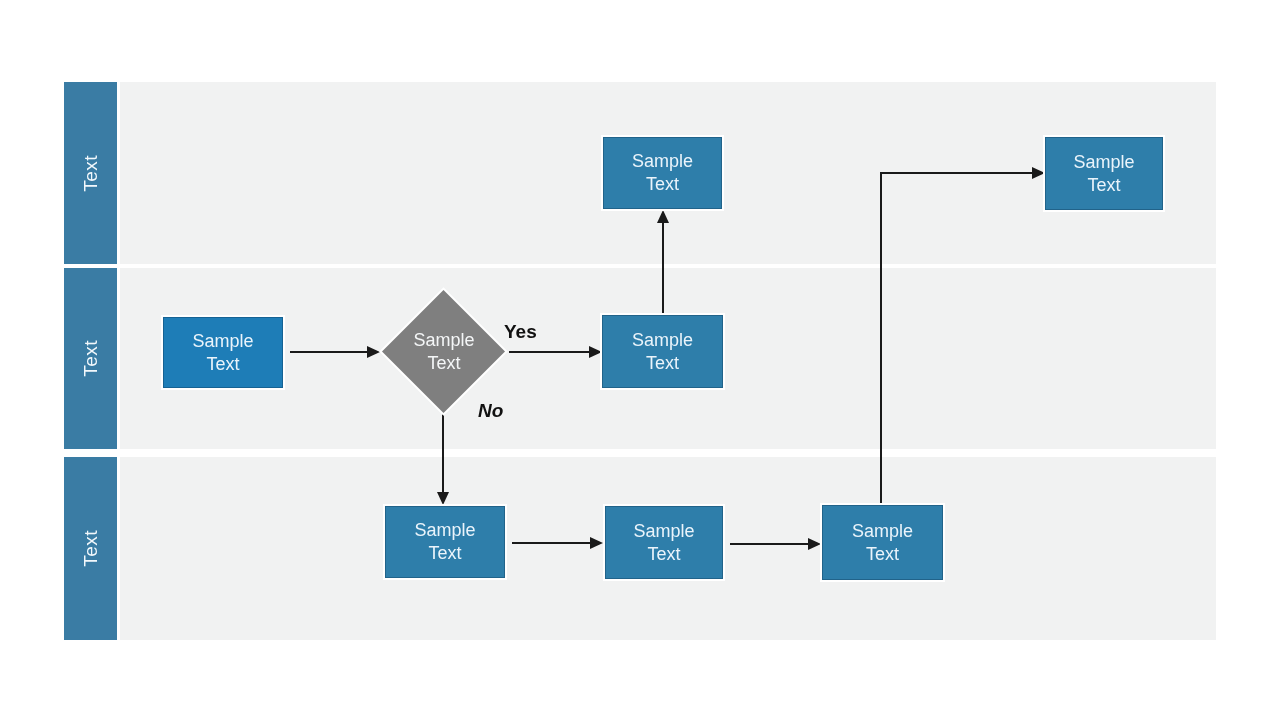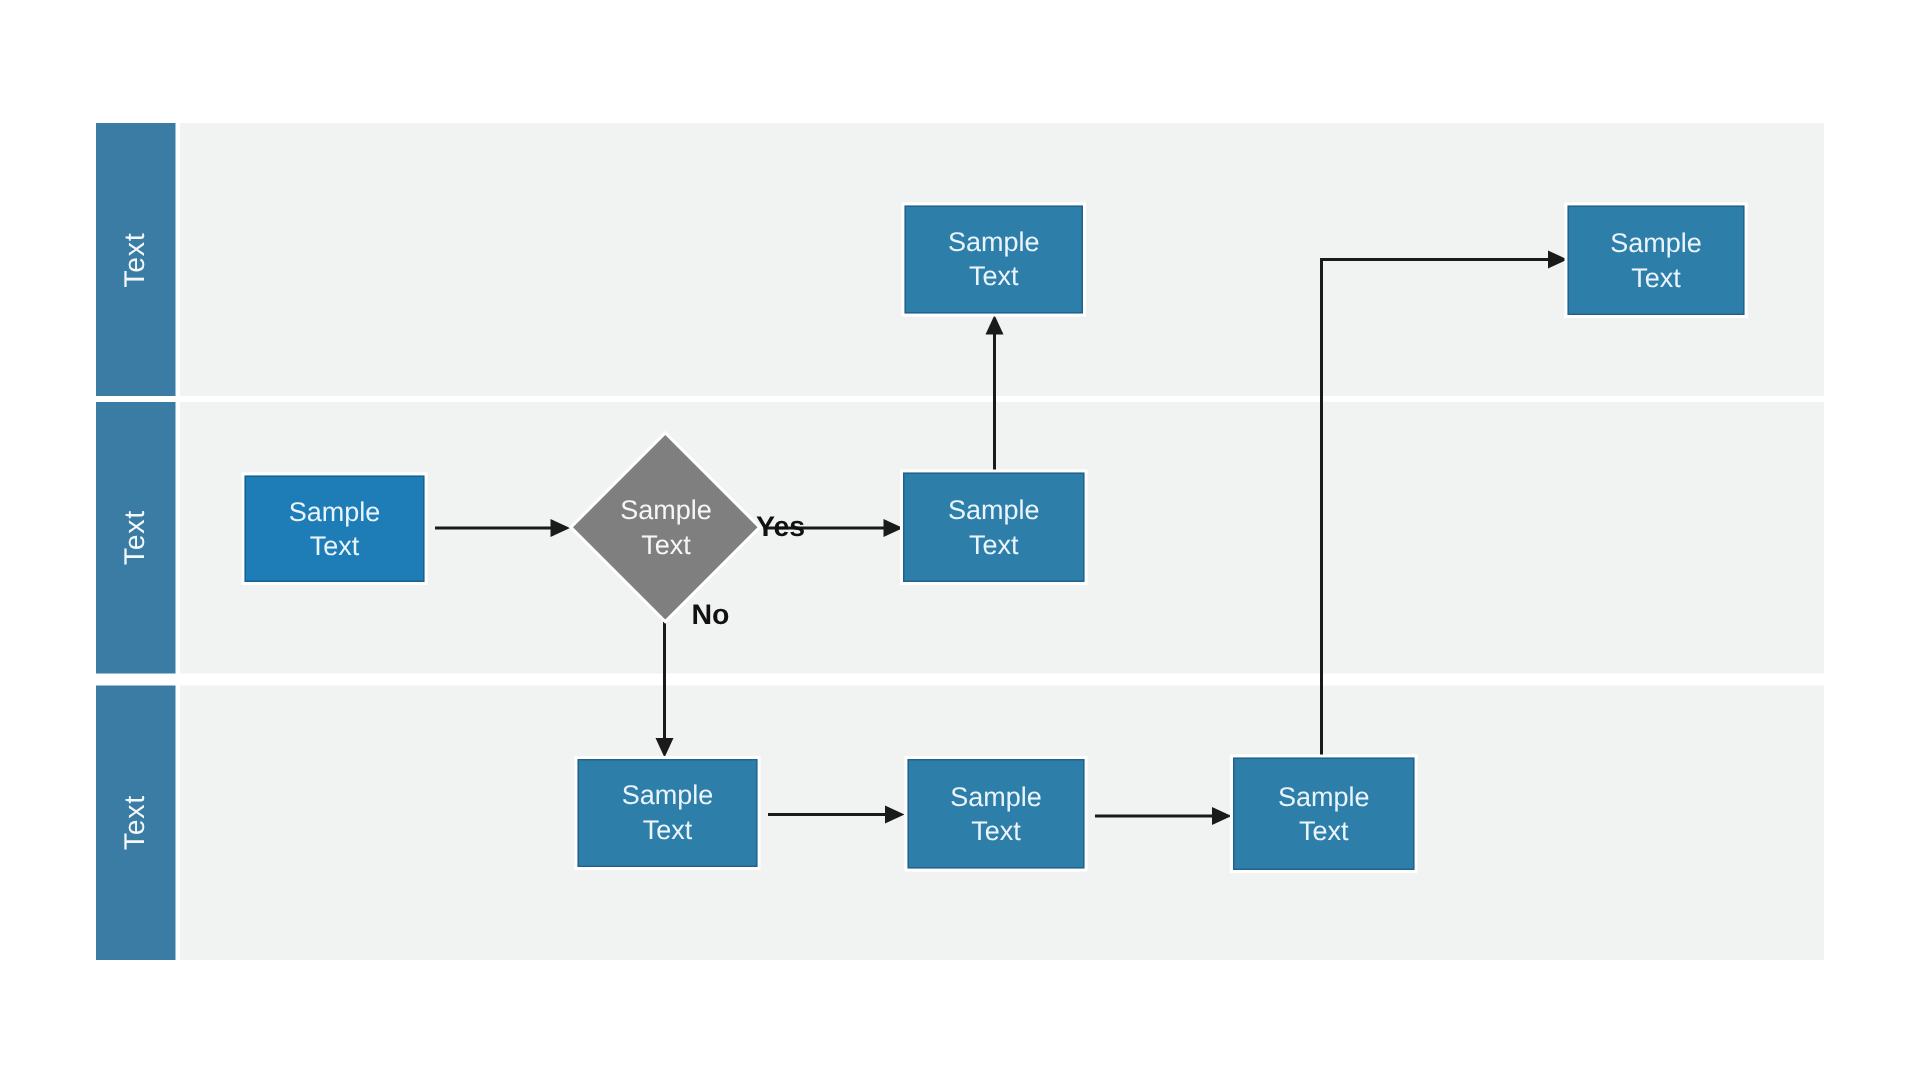--- a/index.html
+++ b/index.html
@@ -62,28 +62,28 @@
   <div class="lane-header lane3">
     <span>Text</span>
   </div>
   <div class="lane-body lane3"></div>
 
   <div class="line" style="left:290px;top:351px;width:78px;height:2px;"></div>
   <div class="ah ah-right" style="left:367px;top:346px;"></div>
 
   <div class="line" style="left:509px;top:351px;width:81px;height:2px;"></div>
   <div class="ah ah-right" style="left:589px;top:346px;"></div>
-  <div class="branch-label" style="left:504px;top:321px;margin-top:20px;">Yes</div>
+  <div class="branch-label" style="left:504px;top:321px;">Yes</div>
 
   <div class="line" style="left:662px;top:222px;width:2px;height:93px;"></div>
   <div class="ah ah-up" style="left:657px;top:210px;"></div>
 
   <div class="line" style="left:442px;top:412px;width:2px;height:82px;"></div>
   <div class="ah ah-down" style="left:437px;top:492px;"></div>
-  <div class="branch-label" style="left:461px;top:400px;">No</div>
+  <div class="branch-label" style="left:478px;top:400px;font-style:italic;">No</div>
 
   <div class="line" style="left:512px;top:542px;width:79px;height:2px;"></div>
   <div class="ah ah-right" style="left:590px;top:537px;"></div>
 
   <div class="line" style="left:730px;top:543px;width:79px;height:2px;"></div>
   <div class="ah ah-right" style="left:808px;top:538px;"></div>
 
   <div class="line" style="left:880px;top:172px;width:2px;height:333px;"></div>
   <div class="line" style="left:880px;top:172px;width:153px;height:2px;"></div>
   <div class="ah ah-right" style="left:1032px;top:167px;"></div>

